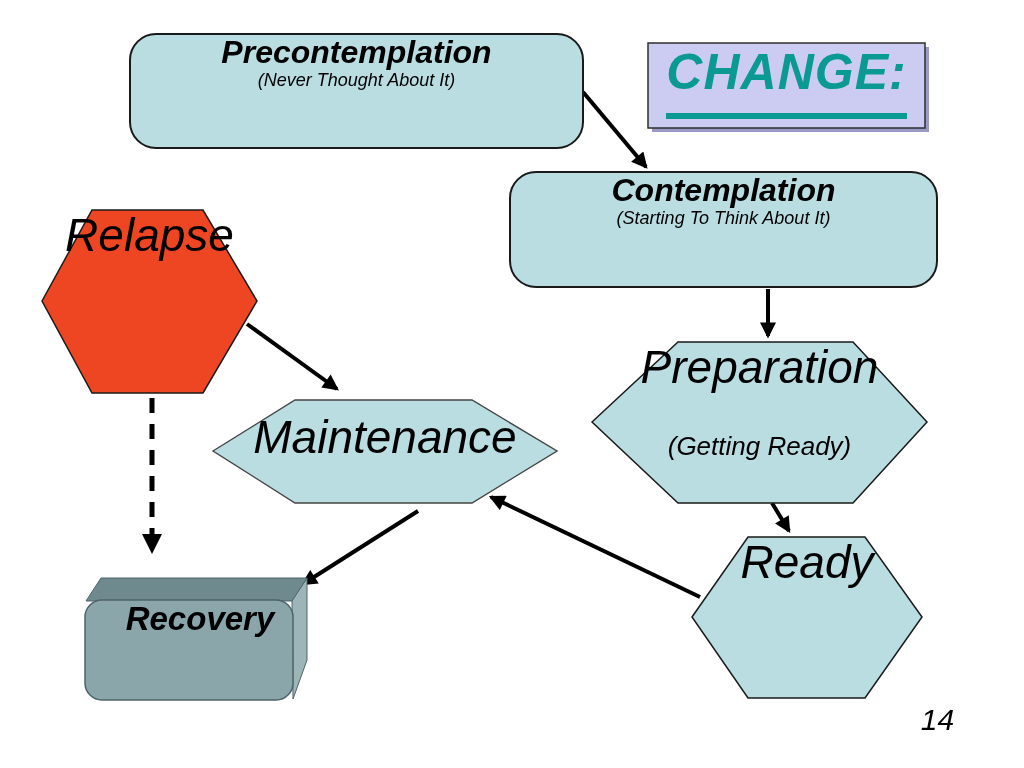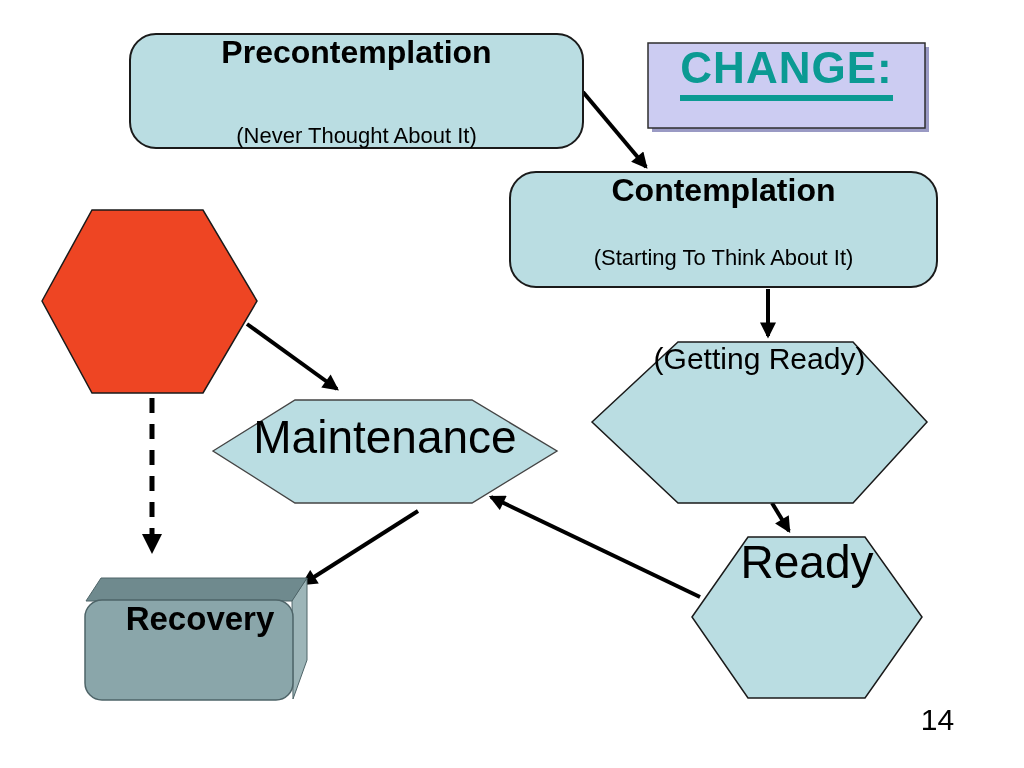--- a/index.html
+++ b/index.html
@@ -1,28 +1,28 @@
 <!DOCTYPE html>
 <html><head>
 <meta charset="utf-8">
 <style>
   html,body { margin:0; padding:0; background:#fff; }
   .stage {
     position:relative; width:1024px; height:768px; background:#ffffff;
     font-family:"Liberation Sans", sans-serif; color:#000; overflow:hidden;
   }
   .diagram-svg { position:absolute; left:0; top:0; width:1024px; height:768px; }
-  .abs { position:absolute; display:flex; align-items:center; justify-content:space-between;
-         flex-direction:column; text-align:center; pointer-events:none; }
+  .abs { position:absolute; display:flex; align-items:center; justify-content:flex-start;
+         flex-direction:column; text-align:center; pointer-events:none;font-style:italic; }
   .node-title   { font-weight:bold; font-size:32px; line-height:1.15; }
-  .node-subtitle{ font-size:22px; line-height:1.1; }
+  .node-subtitle{ font-size:18px; line-height:1.1; }
   .hex-label    { font-size:46px; line-height:1.1; }
-  .prep-sub     { font-size:30px; line-height:1.15; }
-  .change-text  { font-size:44px; font-weight:bold; letter-spacing:1px;
-                  display:inline-block; border-bottom:6px solid currentColor; padding-bottom:2px; }
+  .prep-sub     { font-size:26px; line-height:1.15;margin-top:39px; }
+  .change-text  { font-size:50px; font-weight:bold; letter-spacing:1px;
+                  display:inline-block; border-bottom:6px solid currentColor; padding-bottom:12px; }
   .recovery-label { font-size:33px; font-weight:bold; }
   .page-number  { font-size:30px; }
   
   .lbl-precontemplation { left:130px; top:34px;  width:453px; height:114px; }
   .lbl-contemplation    { left:510px; top:172px; width:427px; height:98px; }
   .lbl-change           { left:648px; top:43px;  width:277px; height:85px; }
   .lbl-relapse          { left:42px;  top:210px; width:215px; height:183px; }
   .lbl-maintenance      { left:213px; top:412px; width:344px; height:103px; }
   .lbl-preparation      { left:592px; top:342px; width:335px; height:161px; }
   .lbl-action           { left:692px; top:537px; width:230px; height:161px; }
@@ -74,26 +74,30 @@
 
   <div class="abs lbl-change">
     <span class="change-text" id="change-text" style="color: rgb(11, 154, 147);">CHANGE:</span>
   </div>
 
   <div class="abs lbl-contemplation">
     <div class="node-title">Contemplation</div>
     <div class="node-subtitle">(Starting To Think About It)</div>
   </div>
 
+  <div class="abs lbl-relapse">
+    <div class="hex-label">Relapse</div>
+  </div>
 
   <div class="abs lbl-maintenance">
     <div class="hex-label">Maintenance</div>
   </div>
 
   <div class="abs lbl-preparation">
+    <div class="hex-label">Preparation</div>
     <div class="prep-sub">(Getting Ready)</div>
   </div>
 
   <div class="abs lbl-action">
     <div class="hex-label">Ready</div>
   </div>
 
   <div class="abs lbl-recovery">
     <div class="recovery-label">Recovery</div>
   </div>

